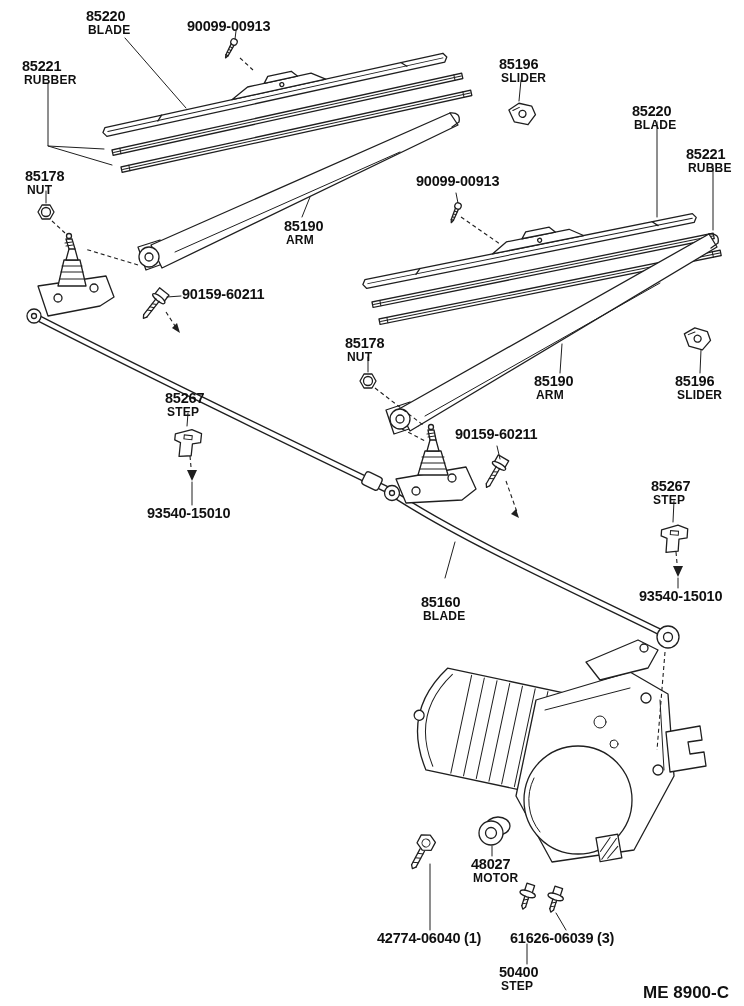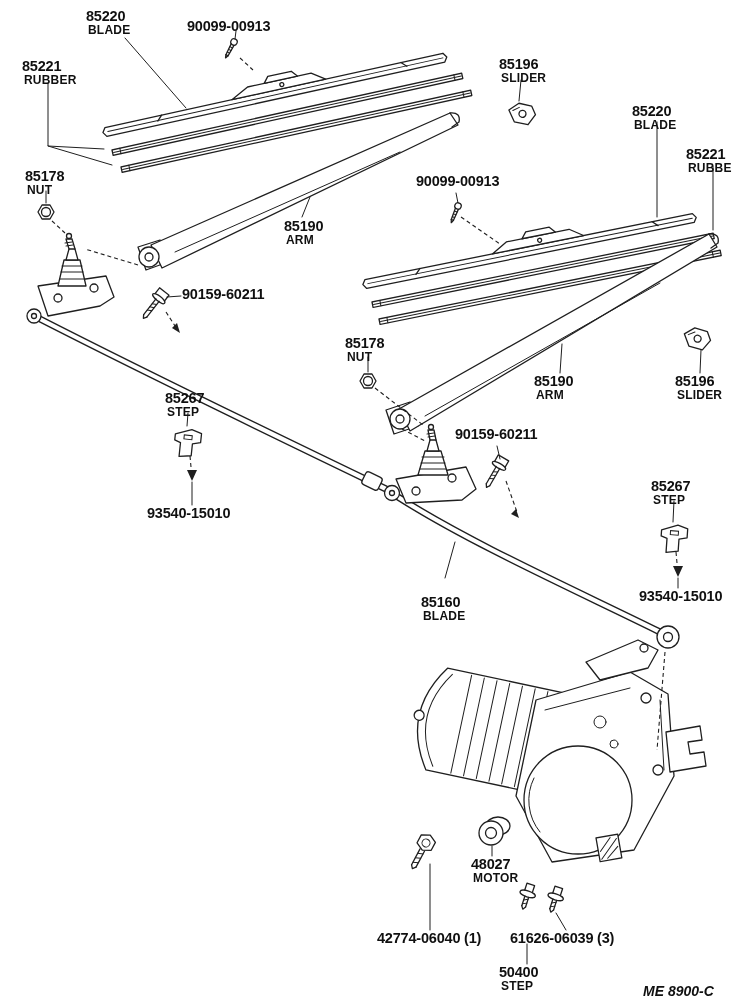--- a/index.html
+++ b/index.html
@@ -3,21 +3,21 @@
 <meta charset="utf-8">
 <style>
   html,body{margin:0;padding:0;background:#fff;}
   .stage{position:relative;width:732px;height:1006px;background:#ffffff;overflow:hidden;
          font-family:"Liberation Sans",sans-serif;}
   .art{position:absolute;left:0;top:0;}
   .labels-layer{position:absolute;left:0;top:0;width:744px;height:1006px;}
   .part-label{position:absolute;color:#101010;font-weight:700;white-space:nowrap;}
   .part-no{font-size:14.5px;letter-spacing:-0.2px;line-height:1.05;}
   .part-desc{font-size:12px;letter-spacing:0.2px;line-height:1.05;padding-left:2px;}
-  .footer-code{position:absolute;left:643px;top:983px;font-weight:700;font-size:14px;color:#101010;font-style:italic;}
+  .footer-code{position:absolute;left:643px;top:983px;font-weight:700;font-size:17px;color:#101010;}
   
   .ln{fill:none;stroke:#1f1f1f;stroke-width:1.3;stroke-linejoin:round;stroke-linecap:round;}
   .fw{fill:#ffffff;stroke:#1f1f1f;stroke-width:1.3;stroke-linejoin:round;}
   .thin{fill:none;stroke:#1f1f1f;stroke-width:1;stroke-linecap:round;}
   .dash{fill:none;stroke:#1f1f1f;stroke-width:1.1;stroke-dasharray:4 3;}
   .tube-o{fill:none;stroke:#1f1f1f;stroke-width:7;stroke-linecap:round;}
   .tube-i{fill:none;stroke:#ffffff;stroke-width:4.2;stroke-linecap:round;}
   .blk{fill:#1f1f1f;stroke:none;}
 </style>
 </head>

